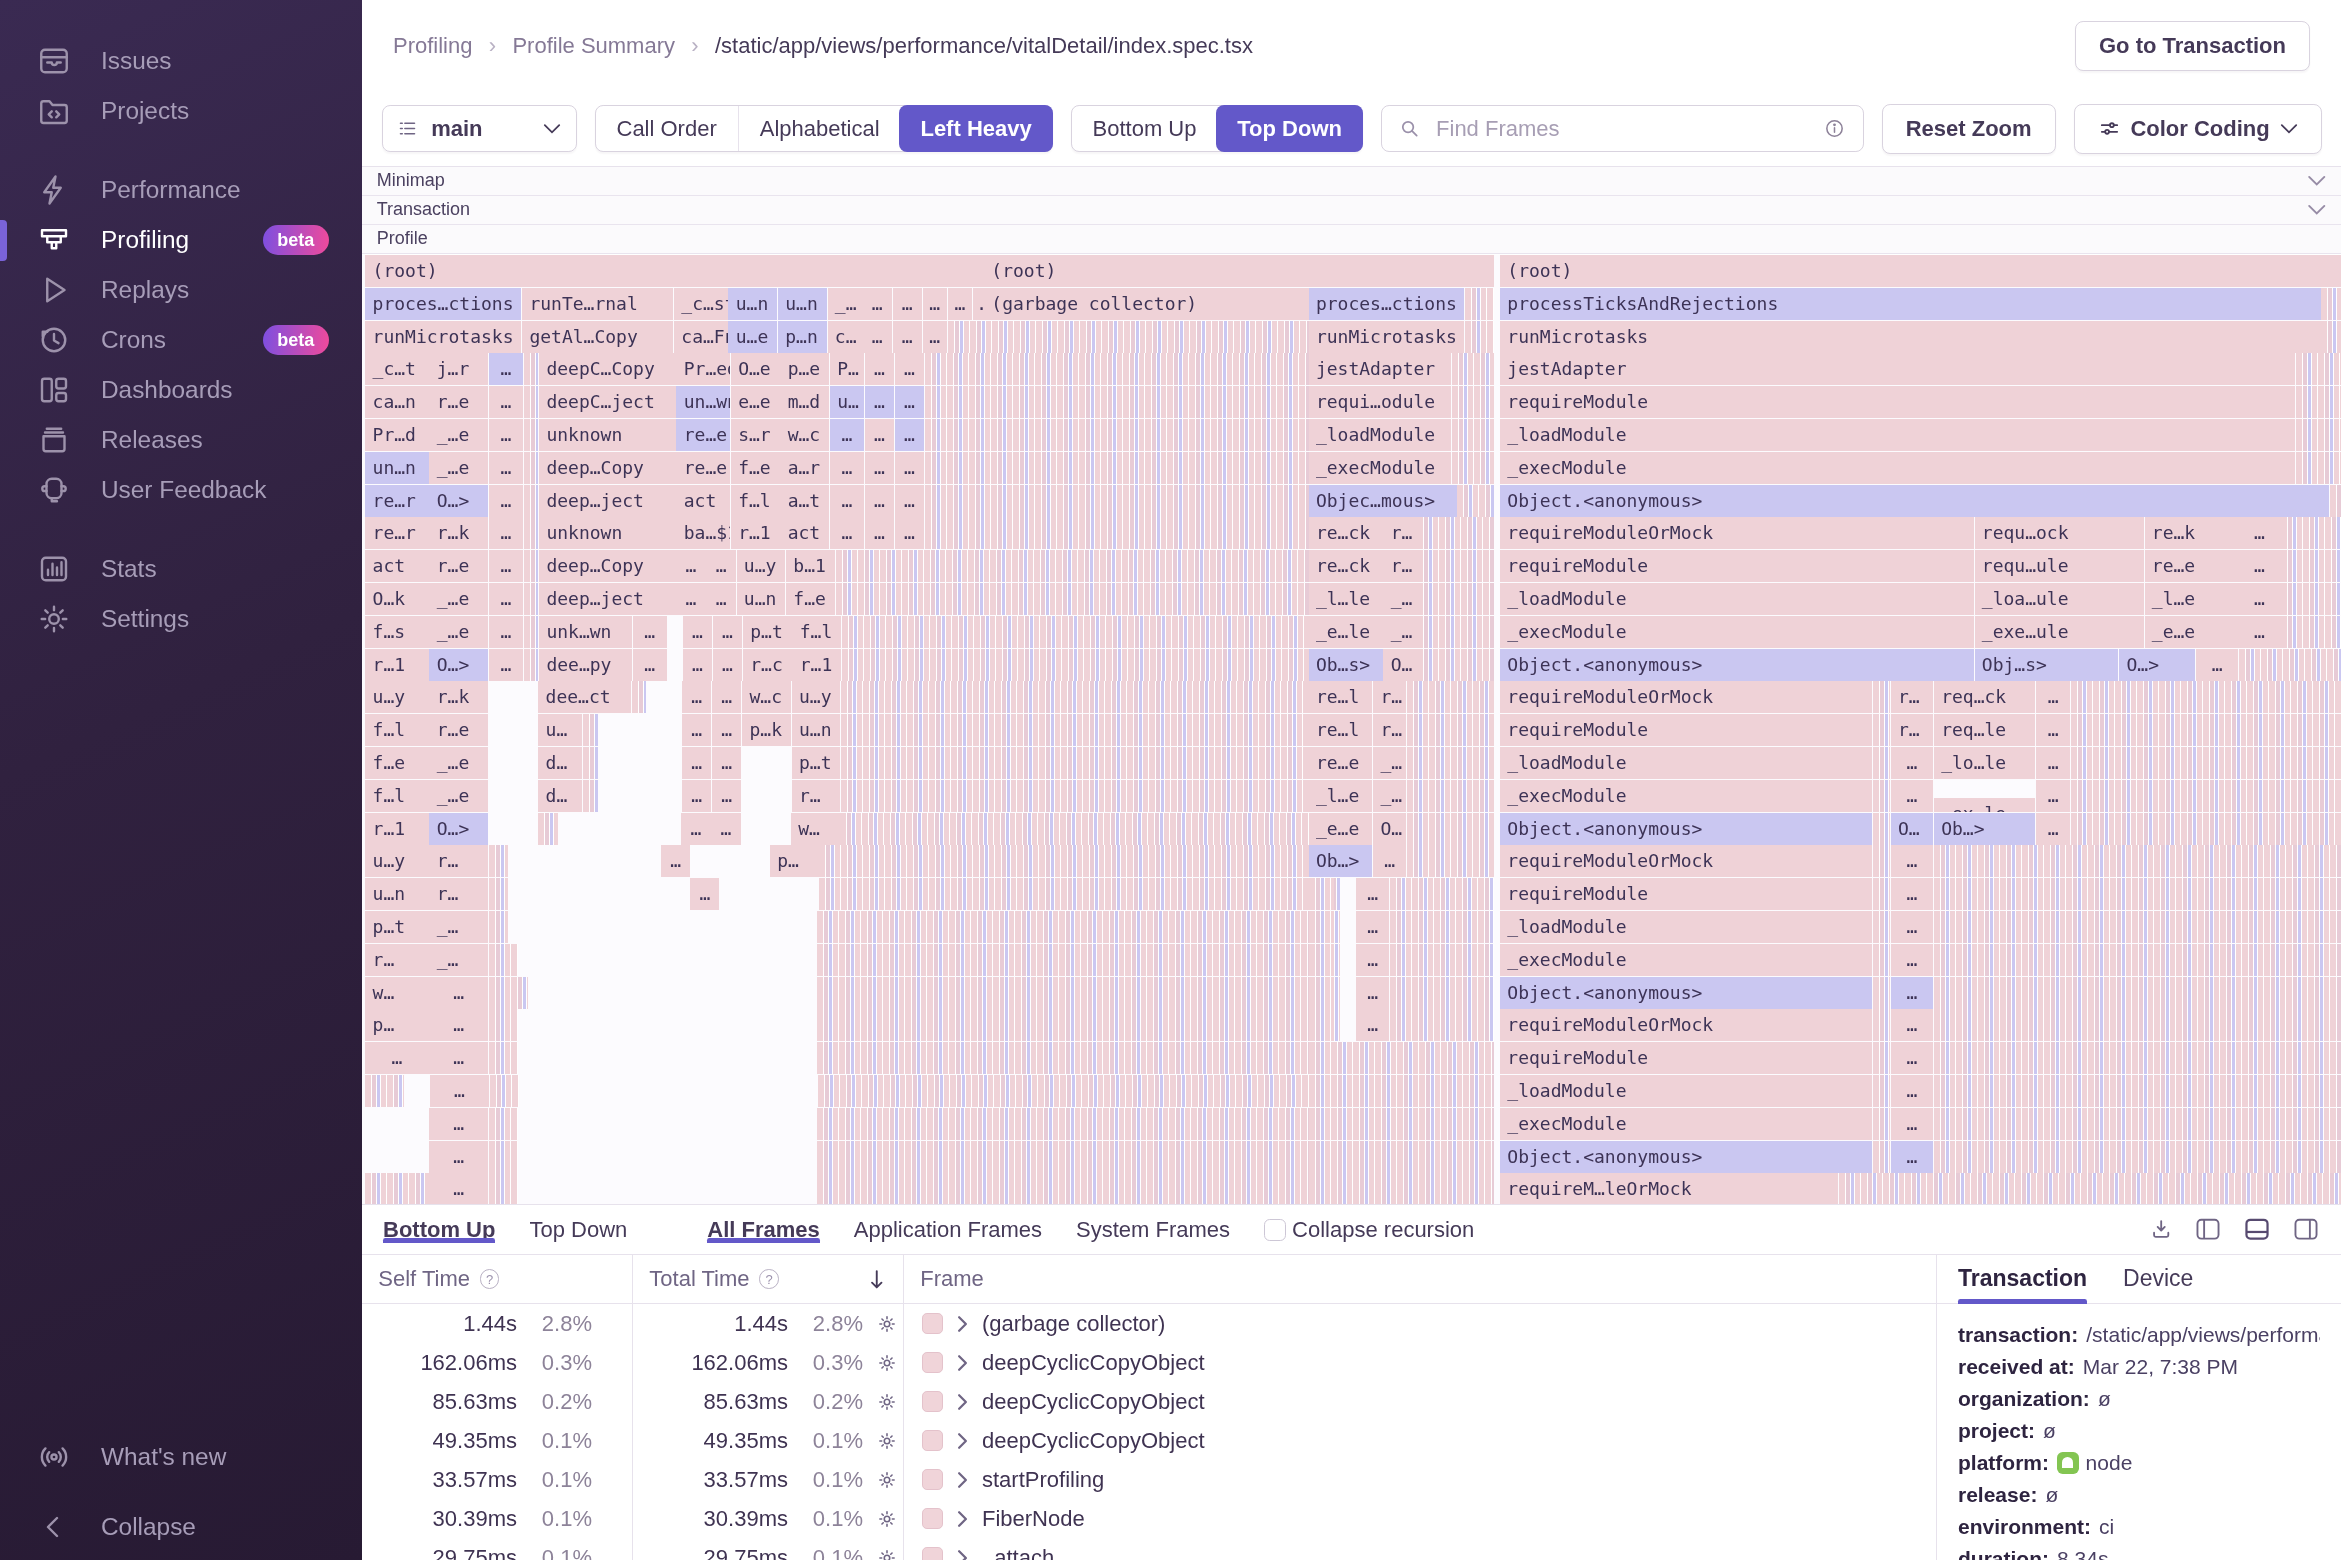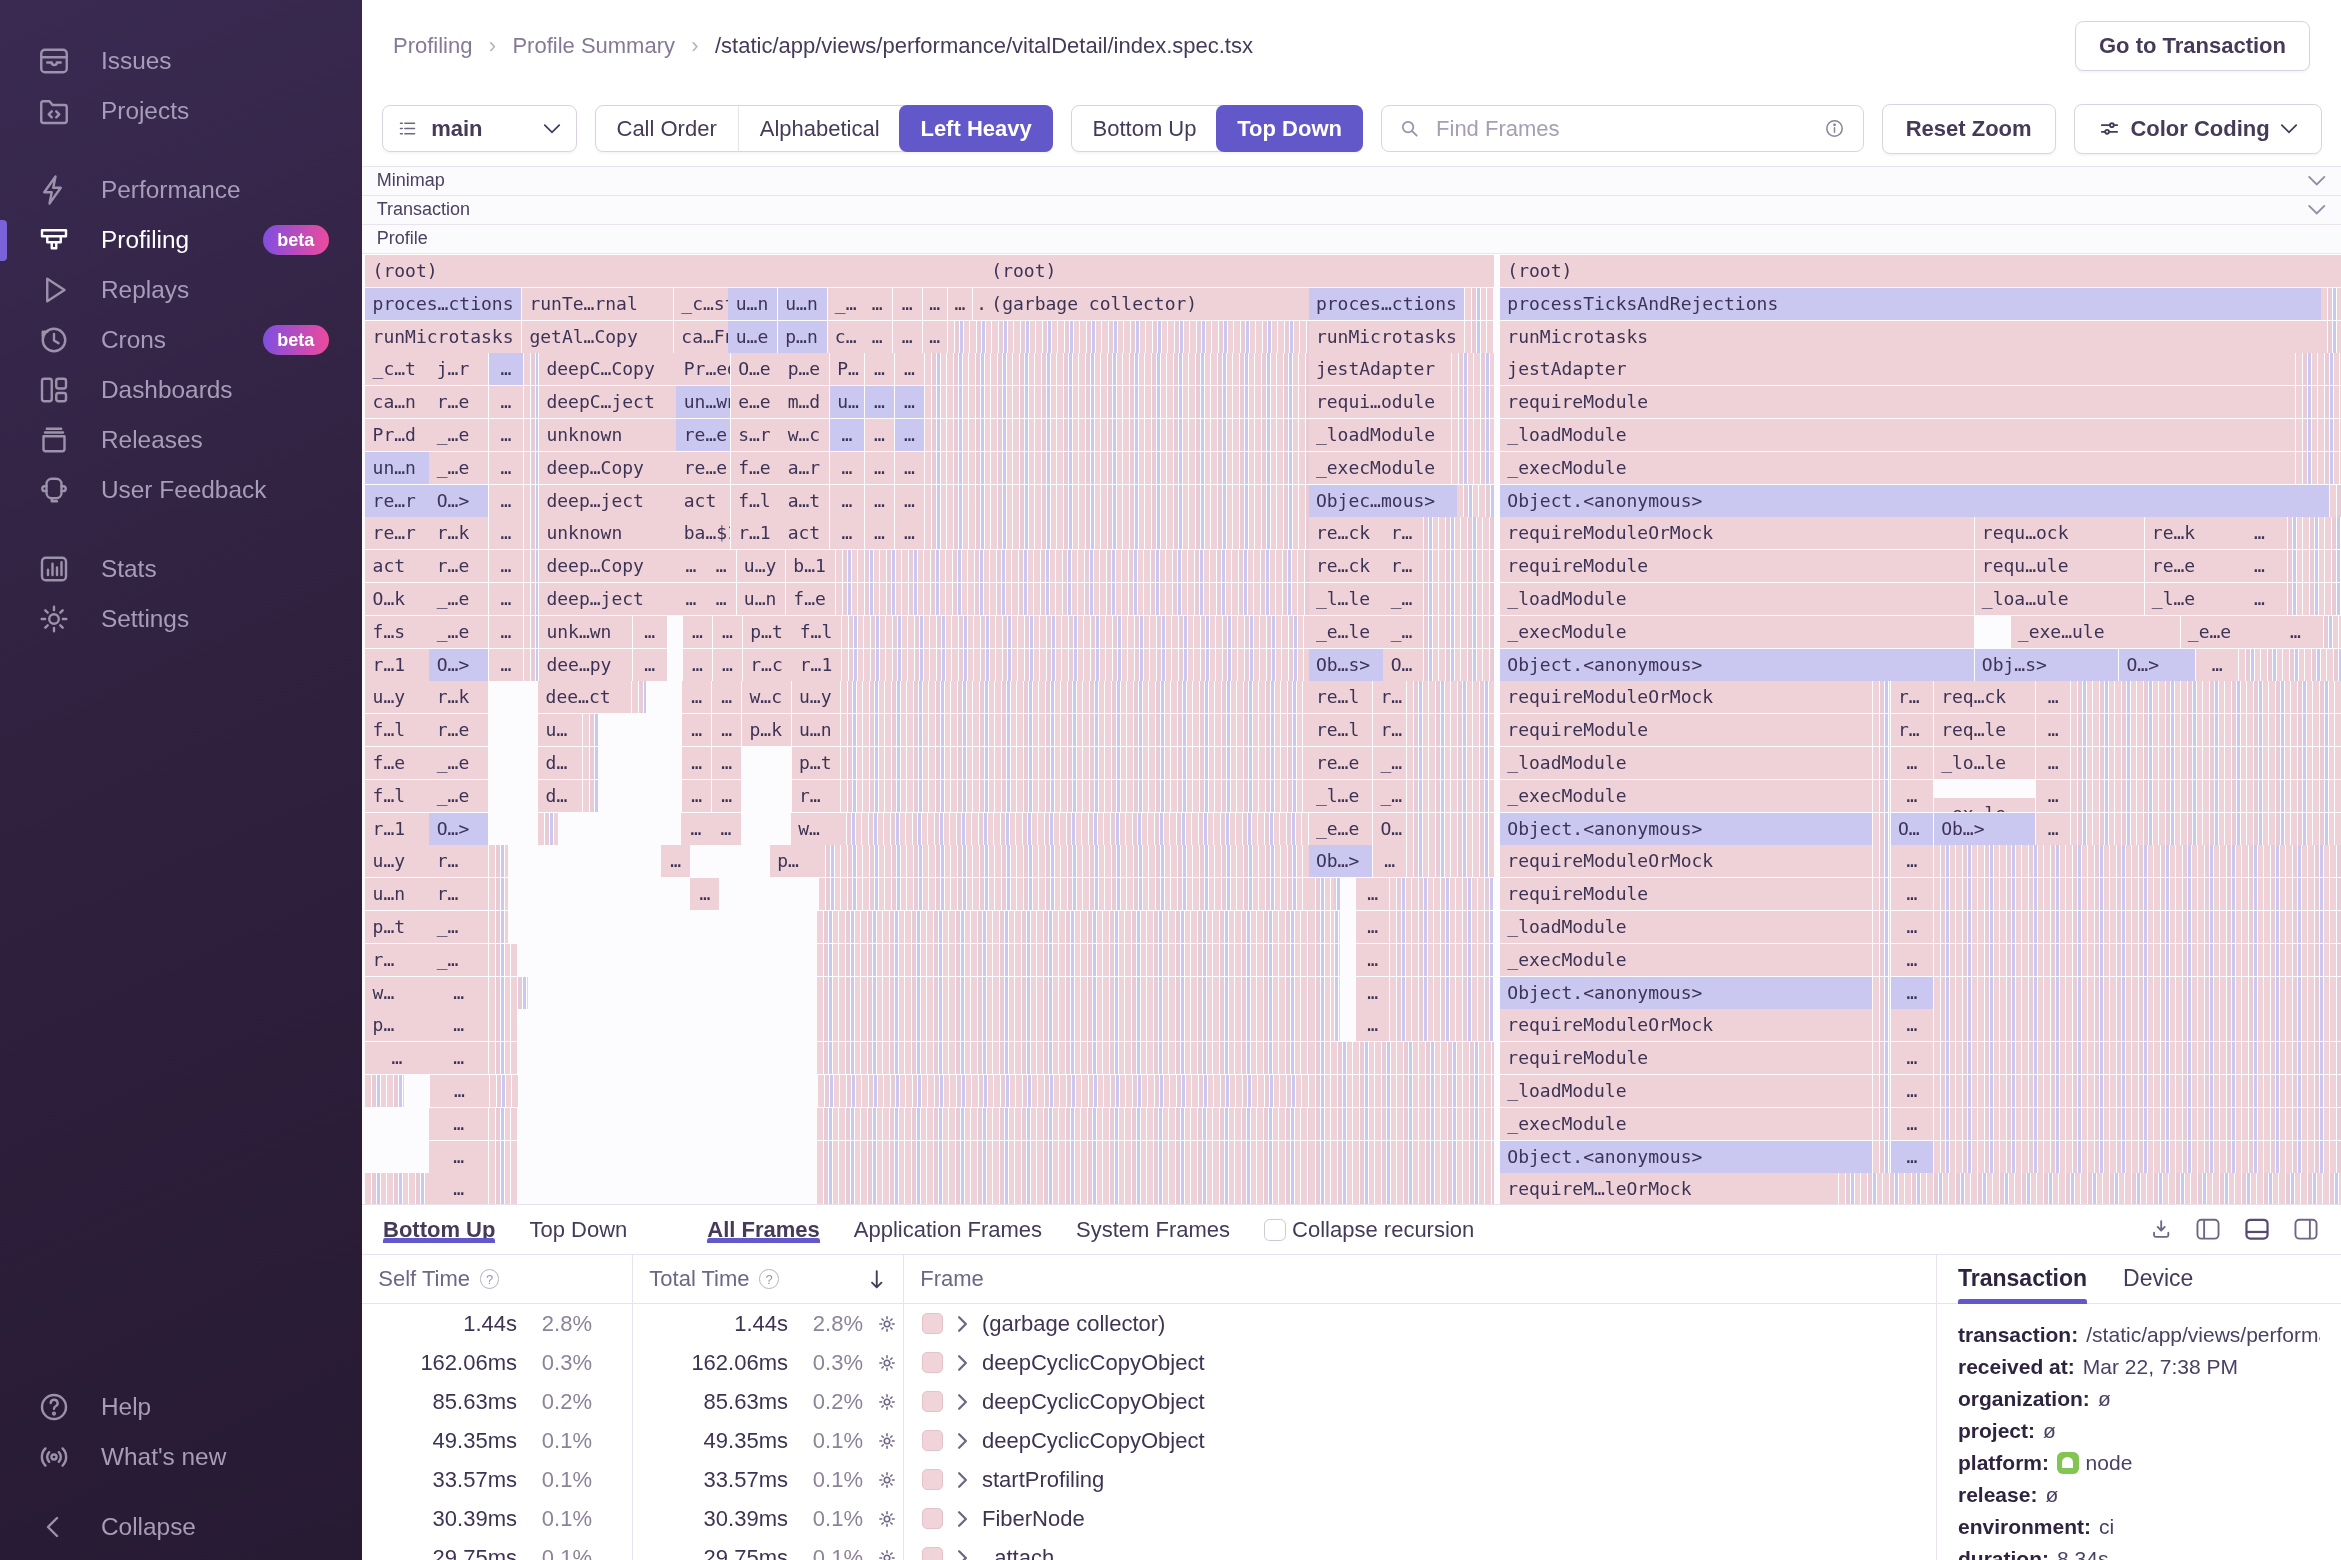--- a/index.html
+++ b/index.html
@@ -182,28 +182,20 @@
       </div>
       <div class="nav-item">
         <svg viewBox="0 0 24 24" class="nicon" fill="none" stroke="currentColor" stroke-width="1.6" stroke-linecap="round" stroke-linejoin="round">
           <circle cx="12" cy="12" r="3.2"></circle>
           <path d="M12 3.8v2.3M12 17.9v2.3M3.8 12h2.3M17.9 12h2.3M6.2 6.2l1.6 1.6M16.2 16.2l1.6 1.6M17.8 6.2l-1.6 1.6M7.8 16.2l-1.6 1.6"></path>
         </svg>
         <span>Settings</span>
       </div>
     </div>
   <div class="side-footer" id="side-footer">
-      <div class="nav-item">
-        <svg viewBox="0 0 24 24" class="nicon" fill="none" stroke="currentColor" stroke-width="1.6" stroke-linecap="round" stroke-linejoin="round">
-          <circle cx="12" cy="12" r="8"></circle>
-          <path d="M9.8 9.4a2.3 2.3 0 1 1 3.3 2.1c-.8.4-1.1.9-1.1 1.7"></path>
-          <circle cx="12" cy="16.4" r="0.6"></circle>
-        </svg>
-        <span>Help</span>
-      </div>
       <div class="nav-item">
         <svg viewBox="0 0 24 24" class="nicon" fill="none" stroke="currentColor" stroke-width="1.6" stroke-linecap="round" stroke-linejoin="round">
           <circle cx="12" cy="12" r="1.7"></circle>
           <path d="M8.8 15.2a4.5 4.5 0 0 1 0-6.4M15.2 8.8a4.5 4.5 0 0 1 0 6.4M6.3 17.7a8 8 0 0 1 0-11.4M17.7 6.3a8 8 0 0 1 0 11.4"></path>
         </svg>
         <span>What's new</span>
       </div>
     </div>
   <div class="collapse-row" id="collapse-row">
       <div class="nav-item">
@@ -811,21 +803,21 @@
       </div>
       <div class="frow">
         <div class="cell cp" title="_loadModule" style="width: 56%;">_loadModule</div>
         <div class="cell cp" title="_loa…ule" style="width: 20%;">_loa…ule</div>
         <div class="cell cp" title="_l…e" style="width: 11%;">_l…e</div>
         <div class="cell cp center" title="…" style="width: 5%;">…</div>
         <div class="cell cx" style="width: 8%;"></div>
       </div>
       <div class="frow">
         <div class="cell cp" title="_execModule" style="width: 56%;">_execModule</div>
-        <div class="cell cp" title="_exe…ule" style="width: 20%; margin-left: 36px;">_exe…ule</div>
+        <div class="cell cp" title="_exe…ule" style="width: 20%;">_exe…ule</div>
         <div class="cell cp" title="_e…e" style="width: 11%;">_e…e</div>
         <div class="cell cp center" title="…" style="width: 5%;">…</div>
         <div class="cell cx" style="width: 8%;"></div>
       </div>
       <div class="frow">
         <div class="cell cb" title="Object.&lt;anonymous&gt;" style="width: 56%;">Object.&lt;anonymous&gt;</div>
         <div class="cell cb" title="Obj…s&gt;" style="width: 17%;">Obj…s&gt;</div>
         <div class="cell cb" title="O…&gt;" style="width: 9%;">O…&gt;</div>
         <div class="cell cp center" title="…" style="width: 5%;">…</div>
         <div class="cell cx" style="width: 13%;"></div>

